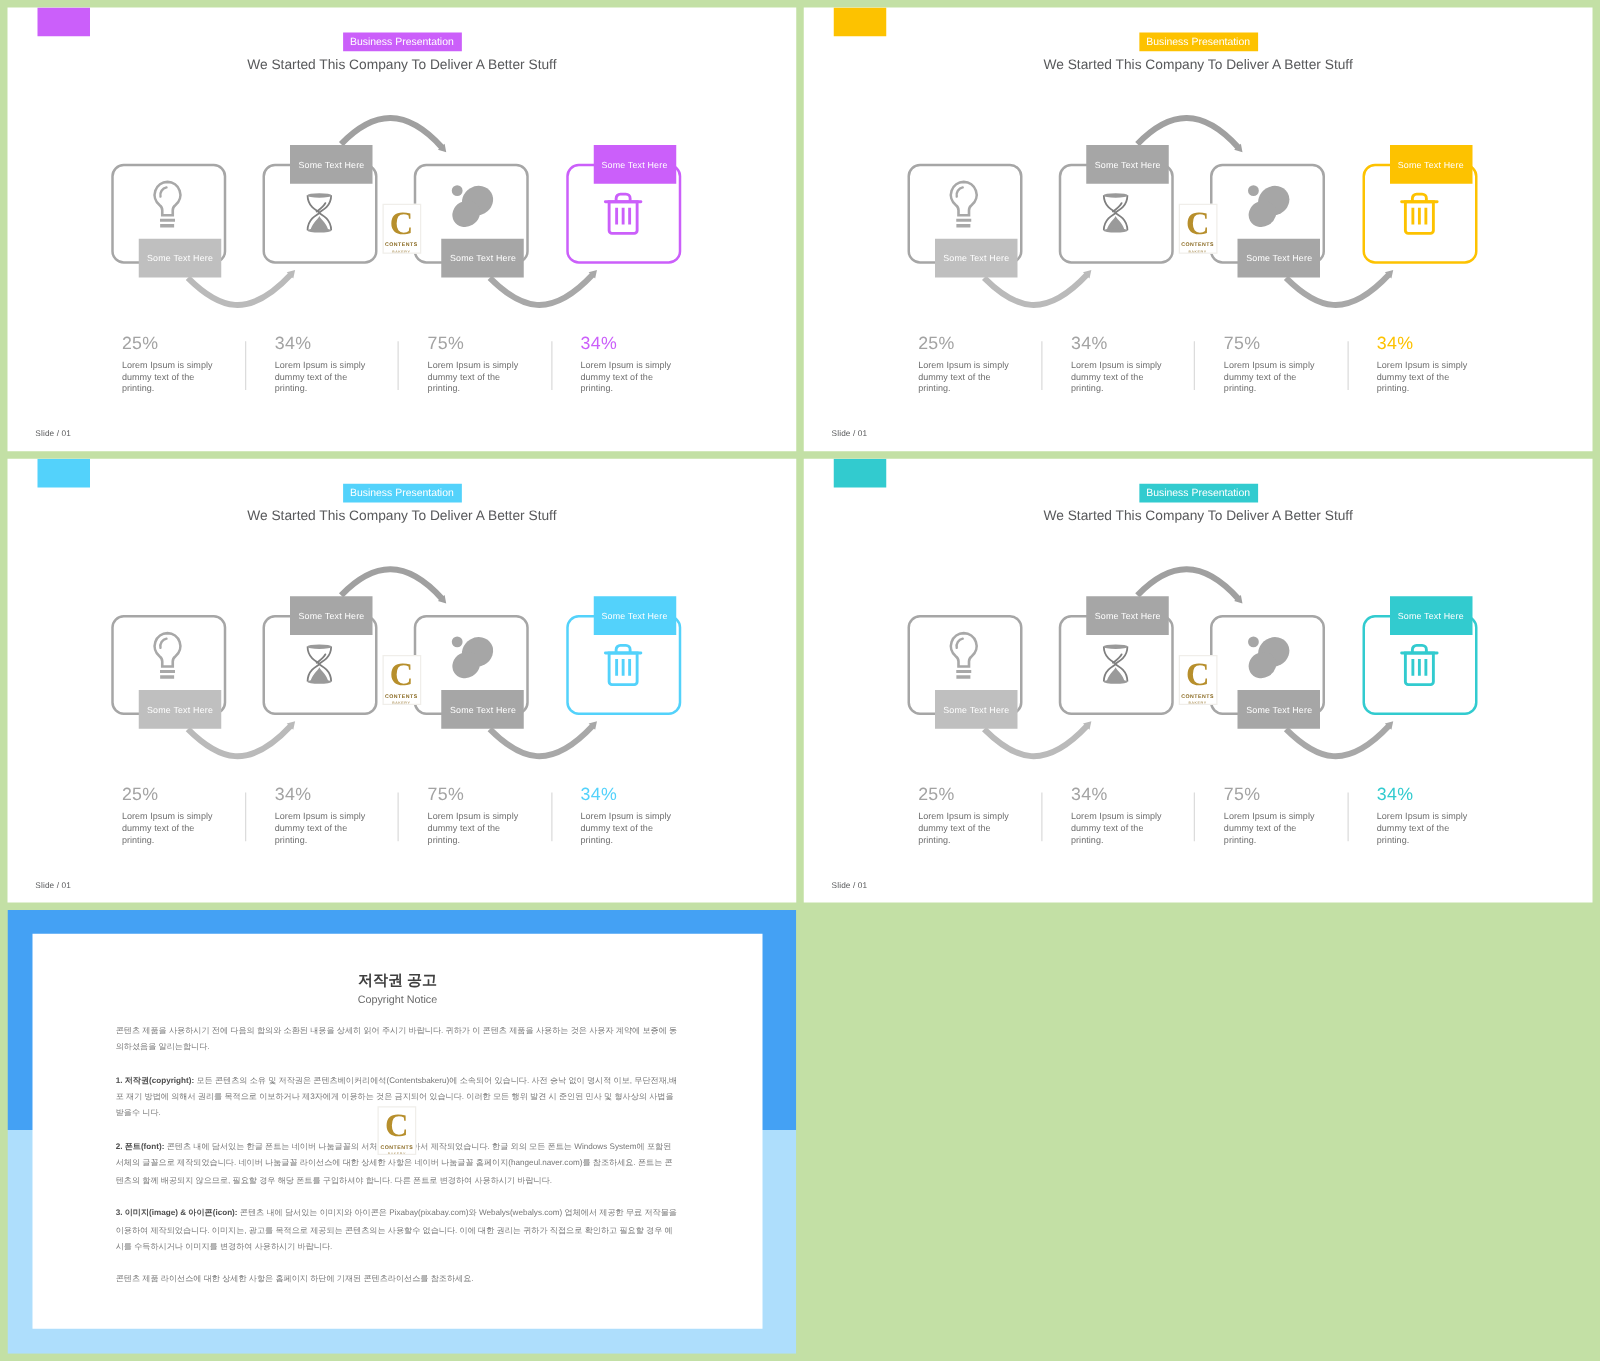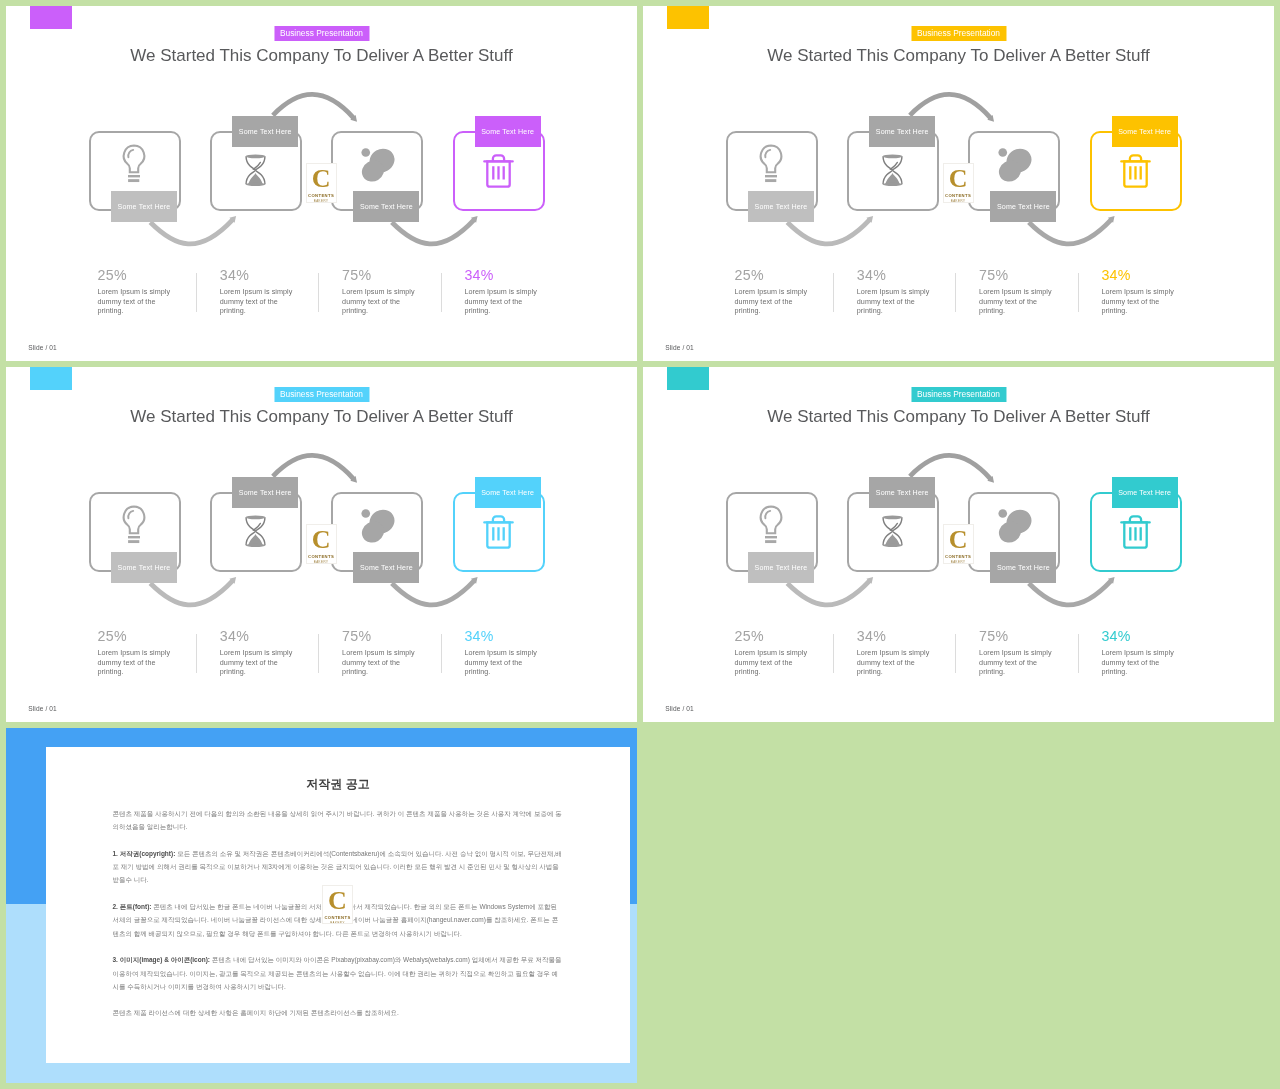--- a/index.html
+++ b/index.html
@@ -15,21 +15,21 @@
   .s1 { left:643px; top:6px;   }
   .s2 { left:6px;   top:367px; }
   .s3 { left:643px; top:367px; }
 
   .corner { position:absolute; left:24px; top:0; width:42px; height:23px; }
 
   .badge { position:absolute; left:50%; transform:translateX(-50%); top:20px;
            height:15px; line-height:15px; padding:0 6px; color:#fff;
            font-size:8.35px; letter-spacing:0; white-space:nowrap; text-align:center; }
   .title { position:absolute; left:0; right:0; top:39.5px; text-align:center;
-           font-size:17px; color:#58595b; font-weight:400; letter-spacing:0; }
+           font-size:11px; color:#58595b; font-weight:400; letter-spacing:0; }
   .slidenum { position:absolute; left:22.3px; top:338.4px; font-size:6.6px; color:#58595b; letter-spacing:.1px; }
 
   .diagram { position:absolute; left:0; top:0; width:631px; height:260px; }
   .diagsvg { position:absolute; left:0; top:0; }
   .box { position:absolute; width:92px; height:80px; border:2.3px solid #a6a6a6; border-radius:10px; background:transparent; }
   .iconwrap { position:absolute; width:92px; height:84px; display:flex; align-items:center; justify-content:center; }
 
   .lbl { position:absolute; height:31px; width:66px; color:#fff;
          font-size:7.1px; display:flex; align-items:center; justify-content:center;
          letter-spacing:.15px; white-space:nowrap; }
@@ -43,21 +43,21 @@
   .wm { position:absolute; background:#fff; border:1px solid #f0eeea;
         display:flex; flex-direction:column; align-items:center; justify-content:center; overflow:hidden; }
   .wm .c { font-family:"Liberation Serif", serif; font-weight:700; color:#b78f2c; line-height:.85; }
   .wm .n { color:#8a6a22; font-weight:700; }
   .wm .sb { color:#9a7a35; }
 
   
   .cslide { position:absolute; left:6px; top:728px; width:631px; height:355px; overflow:hidden; }
   .cs-top { position:absolute; left:0; top:0; width:631px; height:175.5px; background:#44a1f4; }
   .cs-bot { position:absolute; left:0; top:175.5px; width:631px; height:179.5px; background:#aedefc; }
-  .cs-paper { position:absolute; left:40px; top:19px; width:584px; height:316px; background:#fff; }
+  .cs-paper { position:absolute; left:20px; top:19px; width:584px; height:316px; background:#fff; }
   .cs-title { text-align:center; font-size:12px; font-weight:700; color:#404040; }
   .cs-sub { text-align:center; font-size:8.6px; color:#6a6a6a; margin-top:1px; }
   .cs-p { font-size:6.5px; color:#767676; line-height:13.3px; }
   .cs-p b { color:#4d4d4d; }
 </style>
 </head>
 <body>
 
 <div class="slide s0" style="--ac: #cb5ffa;">
   <div class="corner" style="background: rgb(203, 95, 250);"></div>
@@ -389,20 +389,21 @@
     <div class="sep" style="left:312.3px; top:267px; height:39px"></div>
     <div class="sep" style="left:434.6px; top:267px; height:39px"></div>
   </div>
   <div class="slidenum">Slide / 01</div>
 </div>
 <div class="cslide">
   <div class="cs-top" style="background: rgb(68, 161, 244);"></div>
   <div class="cs-bot" style="background: rgb(174, 222, 252);"></div>
   <div class="cs-paper">
     <div class="cs-title" style="margin-top:29px">저작권 공고</div>
+    <div class="cs-sub">Copyright Notice</div>
     <div class="cs-body" style="padding:0 66.5px; margin-top:14px">
       <p class="cs-p" style="margin:0">콘텐츠 제품을 사용하시기 전에 다음의 합의와 소환된 내용을 상세히 읽어 주시기 바랍니다. 귀하가 이 콘텐츠 제품을 사용하는 것은 사용자 계약에 보증에 동의하셨음을 알리는합니다.</p>
       <p class="cs-p" style="margin:13.3px 0 0"><b>1. 저작권(copyright):</b><span> 모든 콘텐츠의 소유 및 저작권은 콘텐츠베이커리에석(Contentsbakeru)에 소속되어 있습니다. 사전 승낙 없이 명시적 이보, 무단전재,배포 재기 방법에 의해서 권리를 목적으로 이보하거나 제3자에게 이용하는 것은 금지되어 있습니다. 이러한 모든 행위 발견 시 준인된 민사 및 형사상의 사법을 받을수 니다.</span></p>
       <p class="cs-p" style="margin:13.3px 0 0"><b>2. 폰트(font):</b><span> 콘텐츠 내에 담서있는 한글 폰트는 네이버 나눔글꼴의 서처법으로 받아서 제작되었습니다. 한글 외의 모든 폰트는 Windows System에 포함된 서체의 글꼴으로 제작되었습니다. 네이버 나눔글꼴 라이선스에 대한 상세한 사항은 네이버 나눔글꼴 홈페이지(hangeul.naver.com)를 참조하세요. 폰트는 콘텐츠의 함께 배공되지 않으므로, 필요할 경우 해당 폰트를 구입하셔야 합니다. 다른 폰트로 변경하여 사용하시기 바랍니다.</span></p>
       <p class="cs-p" style="margin:13.3px 0 0"><b>3. 이미지(image) &amp; 아이콘(icon):</b><span> 콘텐츠 내에 담서있는 이미지와 아이콘은 Pixabay(pixabay.com)와 Webalys(webalys.com) 업체에서 제공한 무료 저작물을 이용하여 제작되었습니다. 이미지는, 광고를 목적으로 제공되는 콘텐츠의는 사용할수 없습니다. 이에 대한 권리는 귀하가 직접으로 확인하고 필요할 경우 예시를 수득하시거나 이미지를 변경하여 사용하시기 바랍니다.</span></p>
       <p class="cs-p" style="margin:13.3px 0 0">콘텐츠 제품 라이선스에 대한 상세한 사항은 홈페이지 하단에 기재된 콘텐츠라이선스를 참조하세요.</p>
     </div>
     <div class="wm" style="left:275.8px; top:137.8px; width:31.4px; height:39.5px">
       <div class="c" style="font-size:26px; margin-top:6px">C</div>
       <div class="n" style="font-size:4.2px; letter-spacing:.4px; margin-top:3px">CONTENTS</div>

